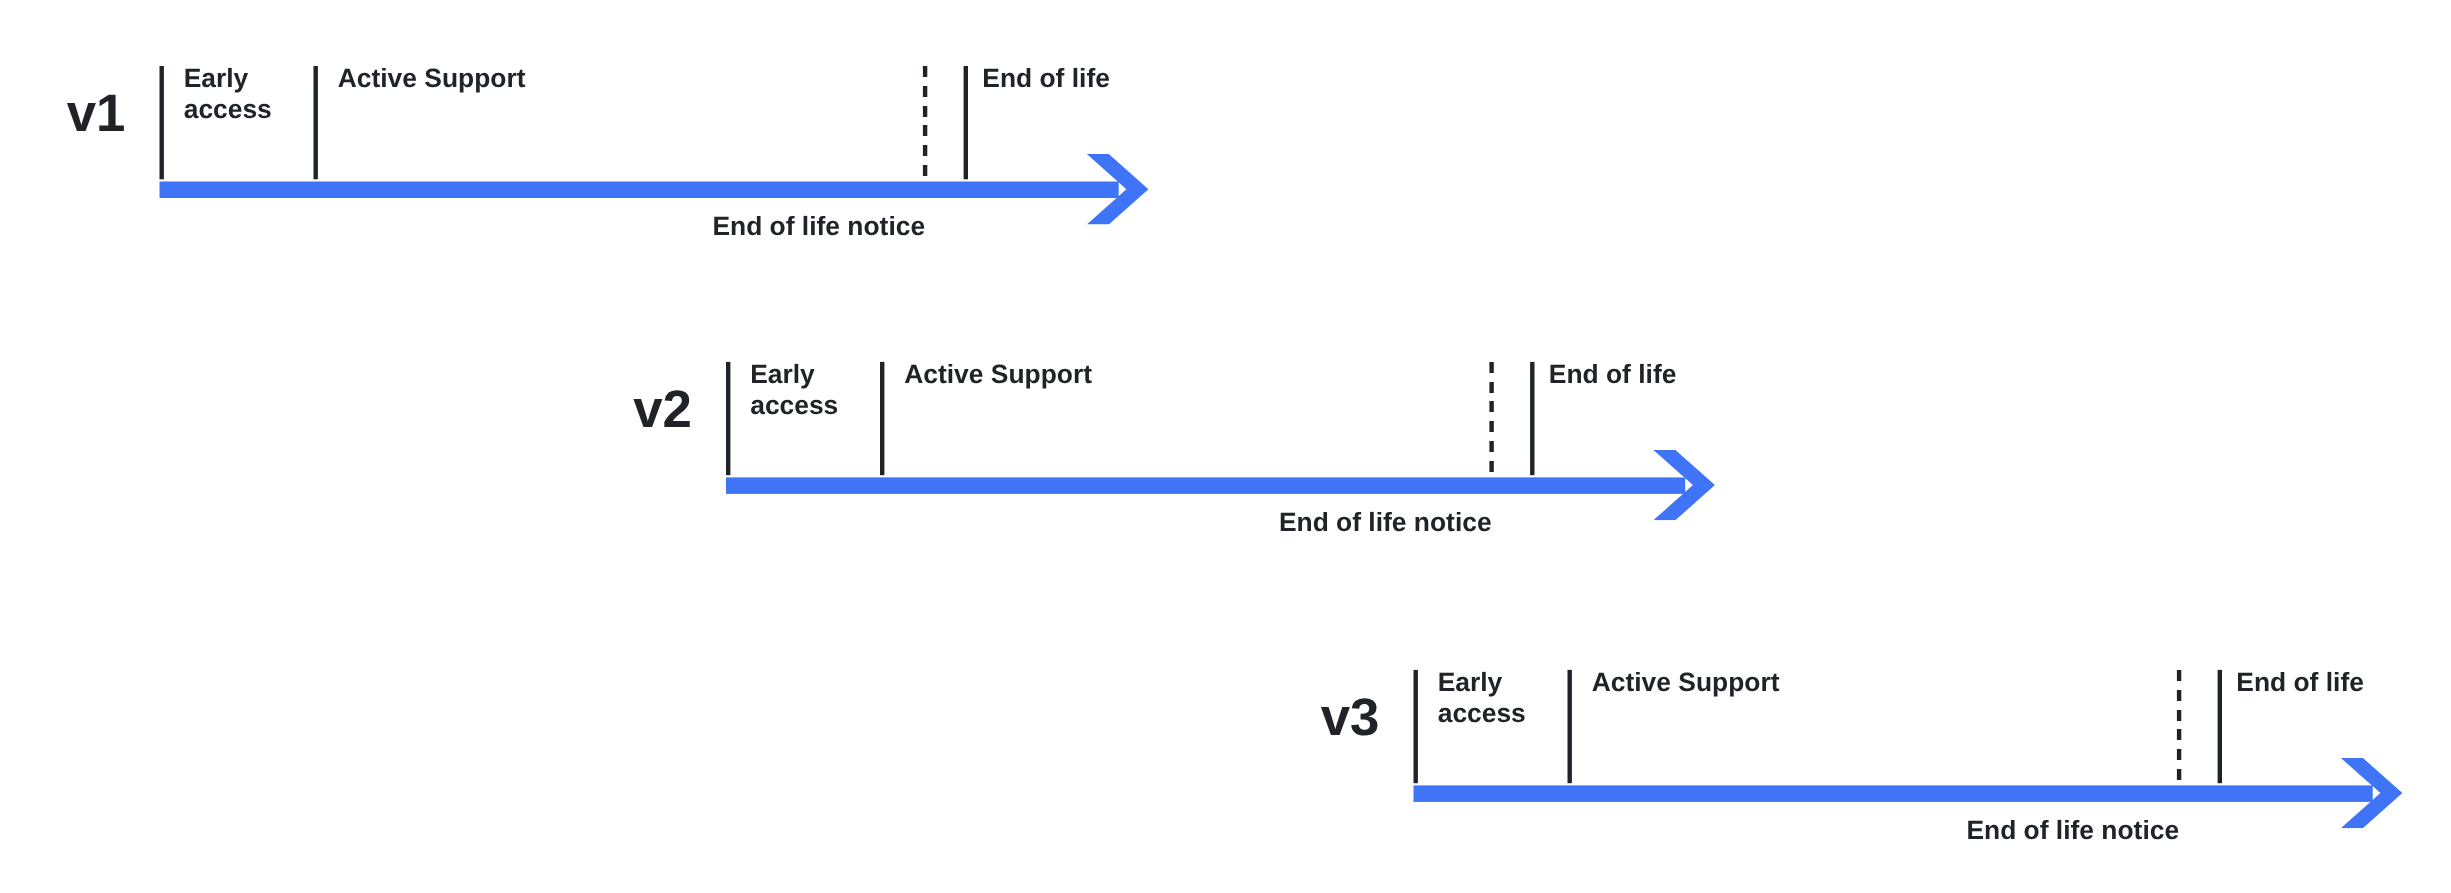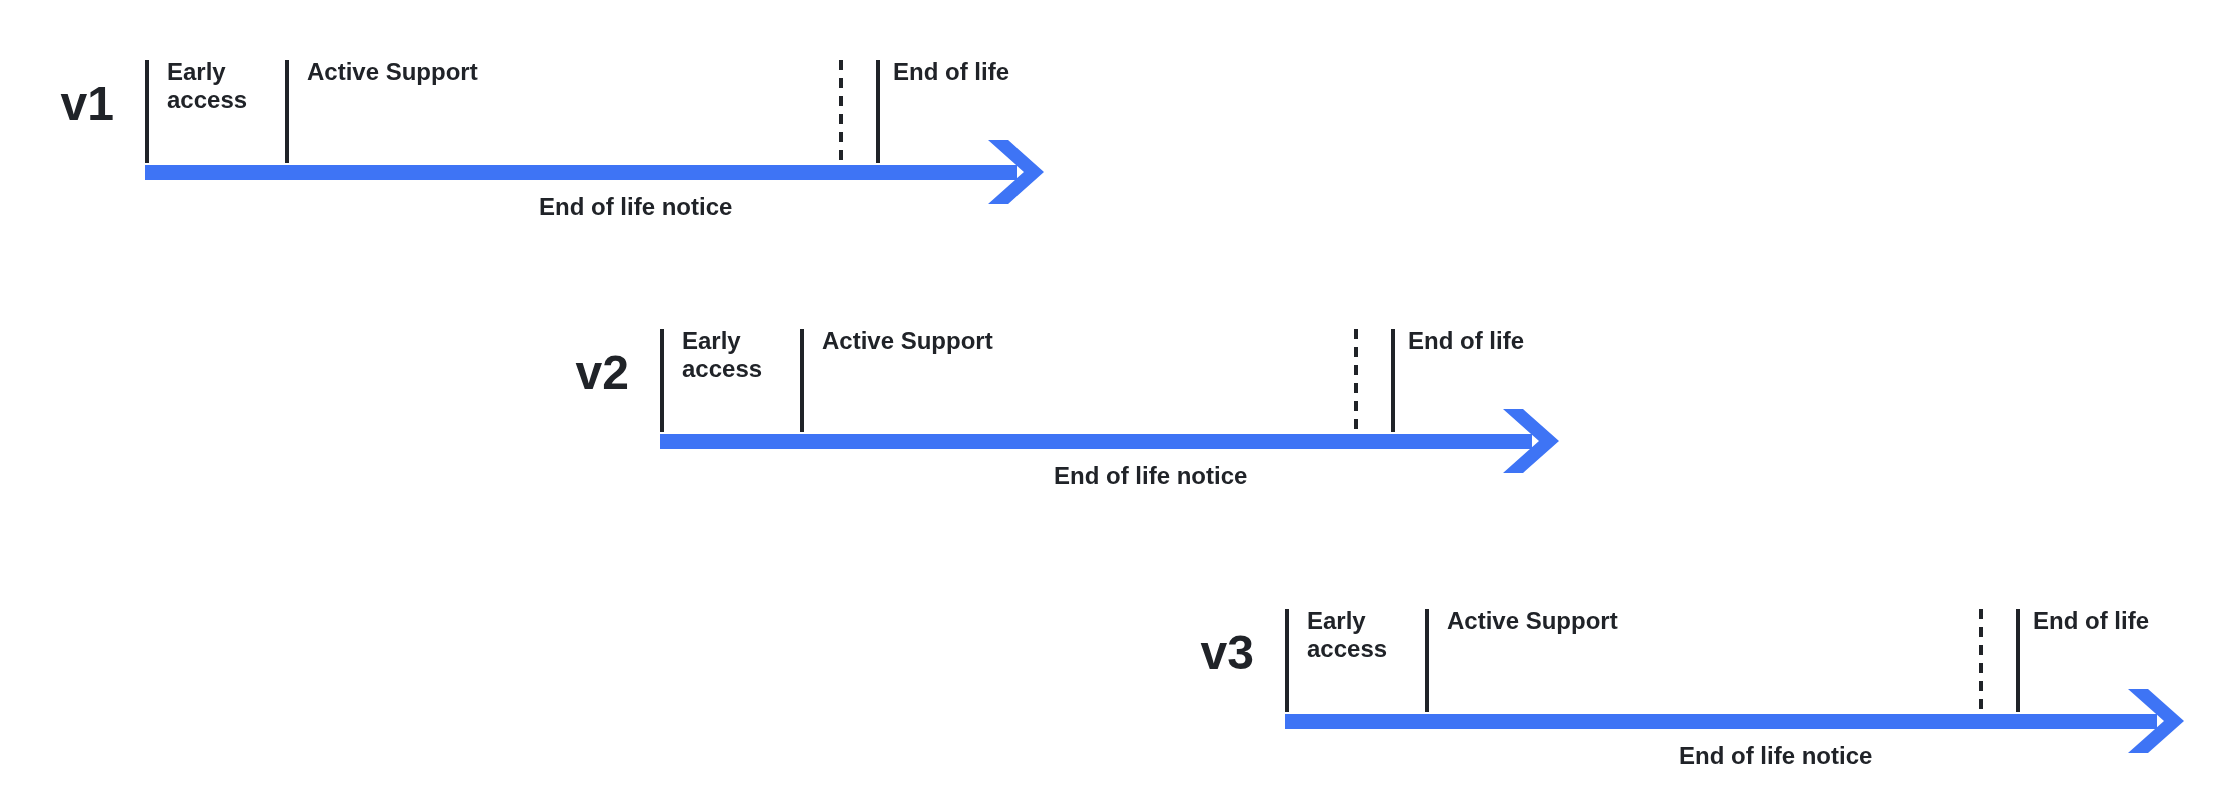--- a/index.html
+++ b/index.html
@@ -54,20 +54,21 @@
     line-height:28px;
     font-weight:700;
     color:var(--ink);
     white-space:nowrap;
   }
   .phase-label .line{display:block;}
   .phase-label.notice{
     left:394px;
     top:133px;
     width:302px;
+    text-align:right;
   }
   .bar{
     position:absolute;
     left:0;
     top:105px;
     width:872px;
     height:15px;
     background:var(--blue);
   }
   .arrow-head{

